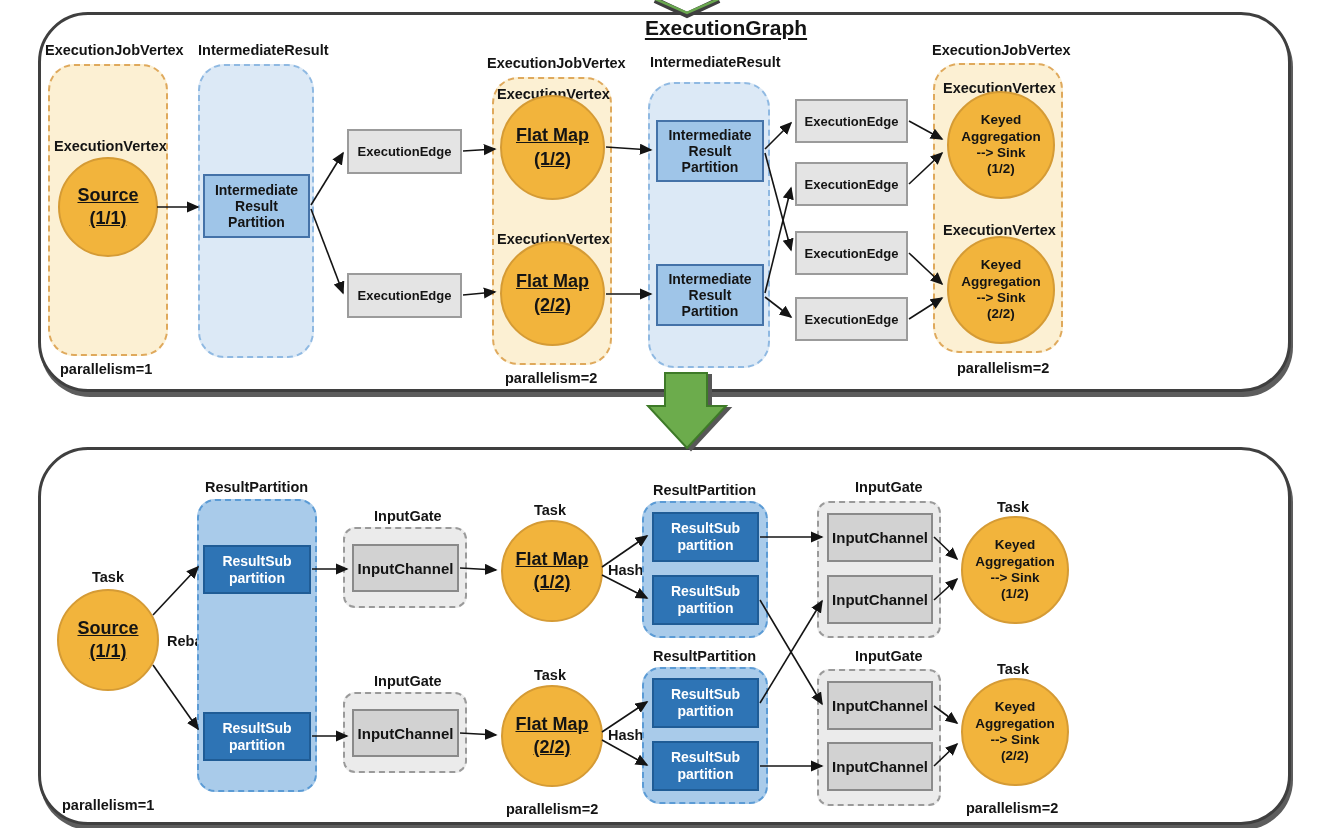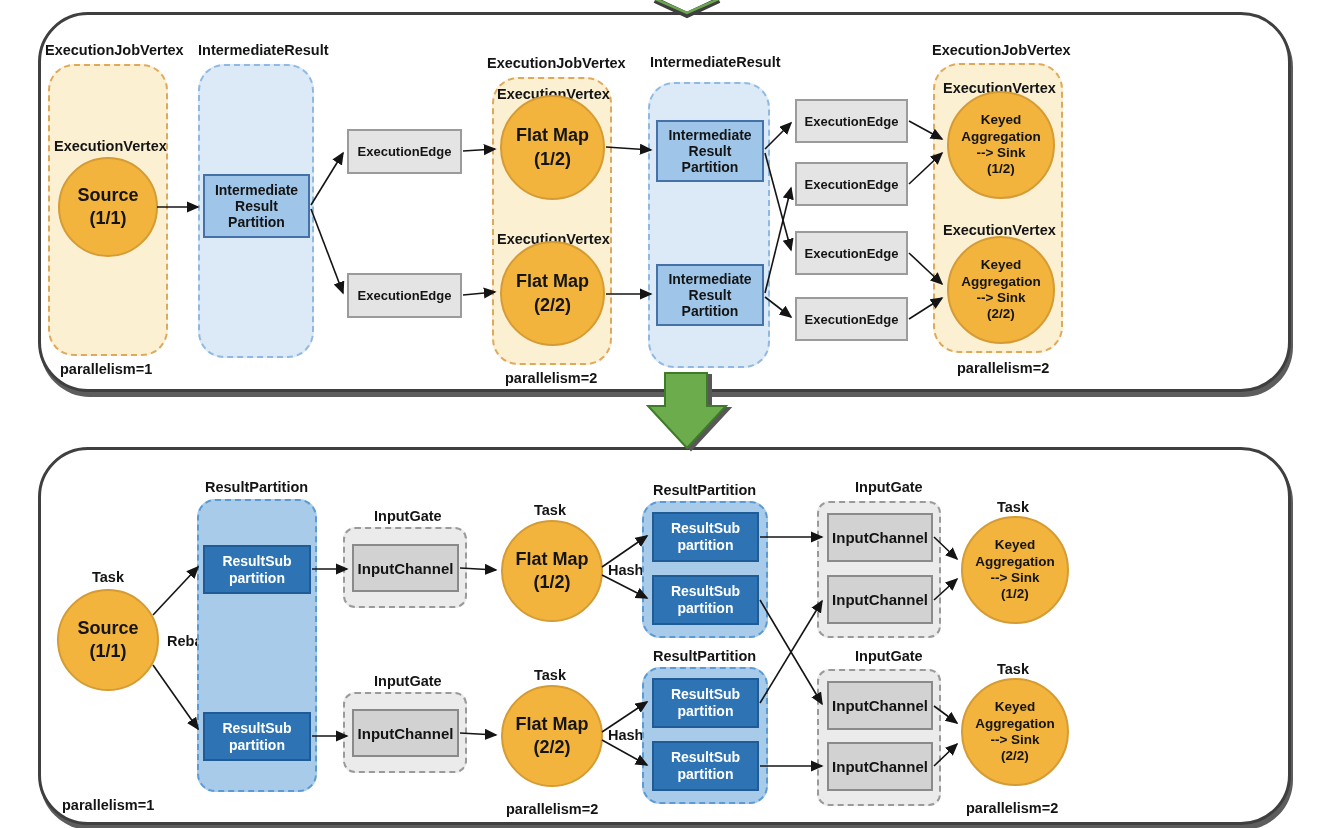--- a/index.html
+++ b/index.html
@@ -17,39 +17,40 @@
   .gate{background:#EBEBEB;border:2px dashed #9a9a9a;border-radius:12px;}
   .box{position:absolute;display:flex;align-items:center;justify-content:center;text-align:center;
        font-weight:bold;white-space:pre-line;box-sizing:border-box;}
   .edgebox{background:#E4E4E4;border:2px solid #9B9B9B;font-size:13px;}
   .irpbox{background:#9FC5E8;border:2px solid #4472A8;font-size:14px;line-height:1.16;}
   .subbox{background:#2E74B5;border:2px solid #1F5C96;color:#ffffff;font-size:14px;line-height:1.2;}
   .chanbox{background:#D2D2D2;border:2px solid #8A8A8A;font-size:15px;}
   .circle{position:absolute;border-radius:50%;background:#F2B43C;border:2px solid #D59B35;
           display:flex;align-items:center;justify-content:center;text-align:center;
           font-weight:bold;white-space:pre-line;box-sizing:border-box;}
-  .c-lg{font-size:18px;line-height:1.3;}
+  .c-lg{font-size:18px;line-height:1.3;text-decoration:underline;}
   .c-sm{font-size:13.5px;line-height:1.22;}
   .wires{position:absolute;left:0;top:0;z-index:6;pointer-events:none;}
   .garrow{position:absolute;left:630px;top:365px;z-index:7;pointer-events:none;
           filter:drop-shadow(4px 2px 0 #575757);}
   .chev{position:absolute;left:640px;top:0;z-index:7;pointer-events:none;}
   .wm{position:absolute;left:1133px;top:781px;z-index:8;font-size:21px;color:#cfcfcf;white-space:nowrap;}
 </style>
 </head>
 <body>
 
 <div class="stage">
 
   <svg class="chev" width="100" height="20">
     <path d="M15,0 L47,15 L79,0" fill="none" stroke="#3f3f3f" stroke-width="6"></path>
     <path d="M13,-2 L47,13 L81,-2" fill="none" stroke="#6aa84f" stroke-width="2.5"></path>
   </svg>
 
   <div class="panel" style="left:38px;top:12px;width:1253px;height:380px;"></div>
+  <div class="ttl" style="left:576px;top:16px;width:300px;">ExecutionGraph</div>
 
   <div class="lbl" style="left:45px;top:42px;">ExecutionJobVertex</div>
   <div class="lbl" style="left:198px;top:42px;">IntermediateResult</div>
 
   <div class="cont ylw" style="left:48px;top:64px;width:120px;height:292px;"></div>
   <div class="lbl" style="left:54px;top:138px;">ExecutionVertex</div>
   <div class="circle c-lg" style="left:58px;top:157px;width:100px;height:100px;">Source
 (1/1)</div>
   <div class="lbl" style="left:60px;top:361px;">parallelism=1</div>
 

